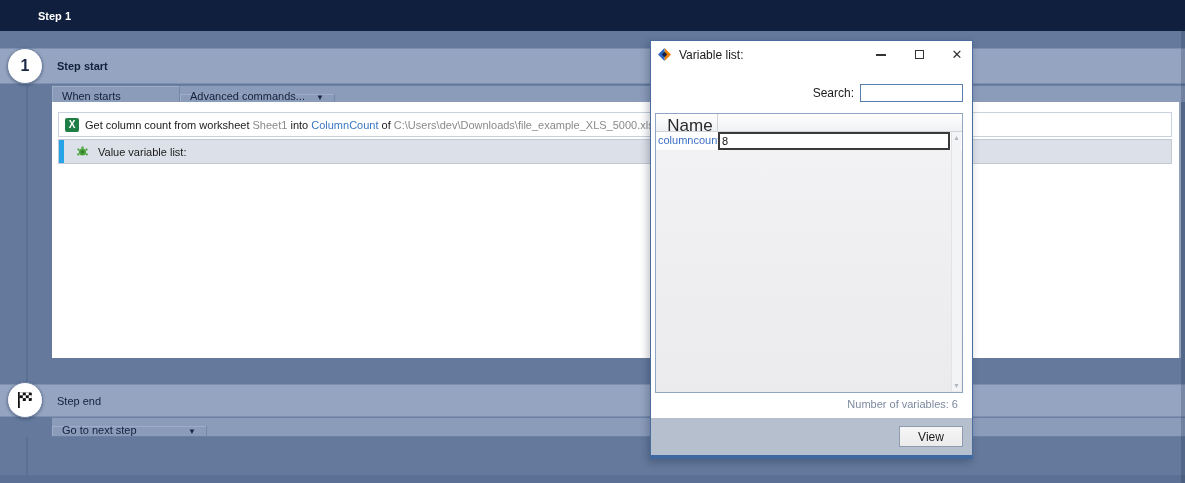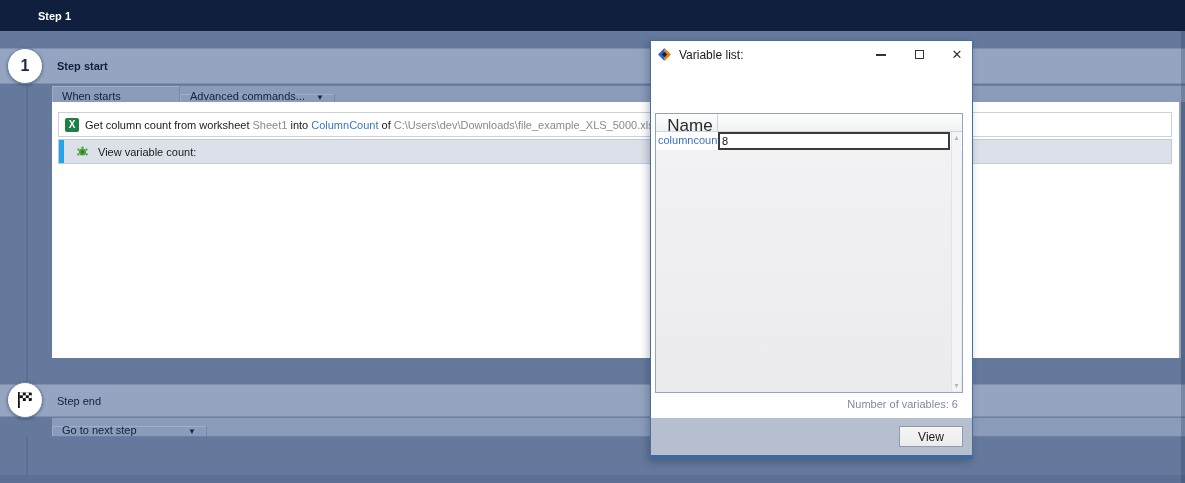--- a/index.html
+++ b/index.html
@@ -143,21 +143,21 @@
       <span class="selbar"></span>
       <svg class="bugicon" viewBox="0 0 13 13">
         <circle cx="6.5" cy="7" r="3.6" fill="#4aa23c"></circle>
         <circle cx="6.5" cy="2.6" r="1.2" fill="#4aa23c"></circle>
         <circle cx="2.4" cy="4.6" r="1.1" fill="#4aa23c"></circle>
         <circle cx="10.6" cy="4.6" r="1.1" fill="#4aa23c"></circle>
         <circle cx="2.2" cy="9.4" r="1.1" fill="#4aa23c"></circle>
         <circle cx="10.8" cy="9.4" r="1.1" fill="#4aa23c"></circle>
         <circle cx="6.5" cy="7" r="1.4" fill="#2e7a25"></circle>
       </svg>
-      <span class="cmdtext">View variable count:</span>
+      <span class="cmdtext">Value variable list:</span>
     </div>
   </div>
 
   <div class="band band-end">
     <span class="lbl">Step end</span>
   </div>
   <div class="circle circle-end">
     <svg width="22" height="22" viewBox="0 0 22 22">
       <rect x="4" y="3" width="1.8" height="16" fill="#111"></rect>
       <rect x="5.8" y="3.5" width="12" height="8.5" rx="1" fill="#111"></rect>
@@ -194,20 +194,24 @@
           </span>
         <span class="wbtn">
             <span class="maxg"></span>
           </span>
         <span class="wbtn">
             <span class="clsg">✕</span>
           </span>
       </span>
     </div>
 
+    <div class="searchrow">
+      <label>Search:</label>
+      <input type="text" value="" style="">
+    </div>
 
     <div class="vartable">
       <div class="vt-head">
         <div class="c1">Name</div>
       </div>
       <div class="vt-row">
         <div class="name">columncount</div>
         <div class="val">8</div>
       </div>
       <div class="vscroll">

